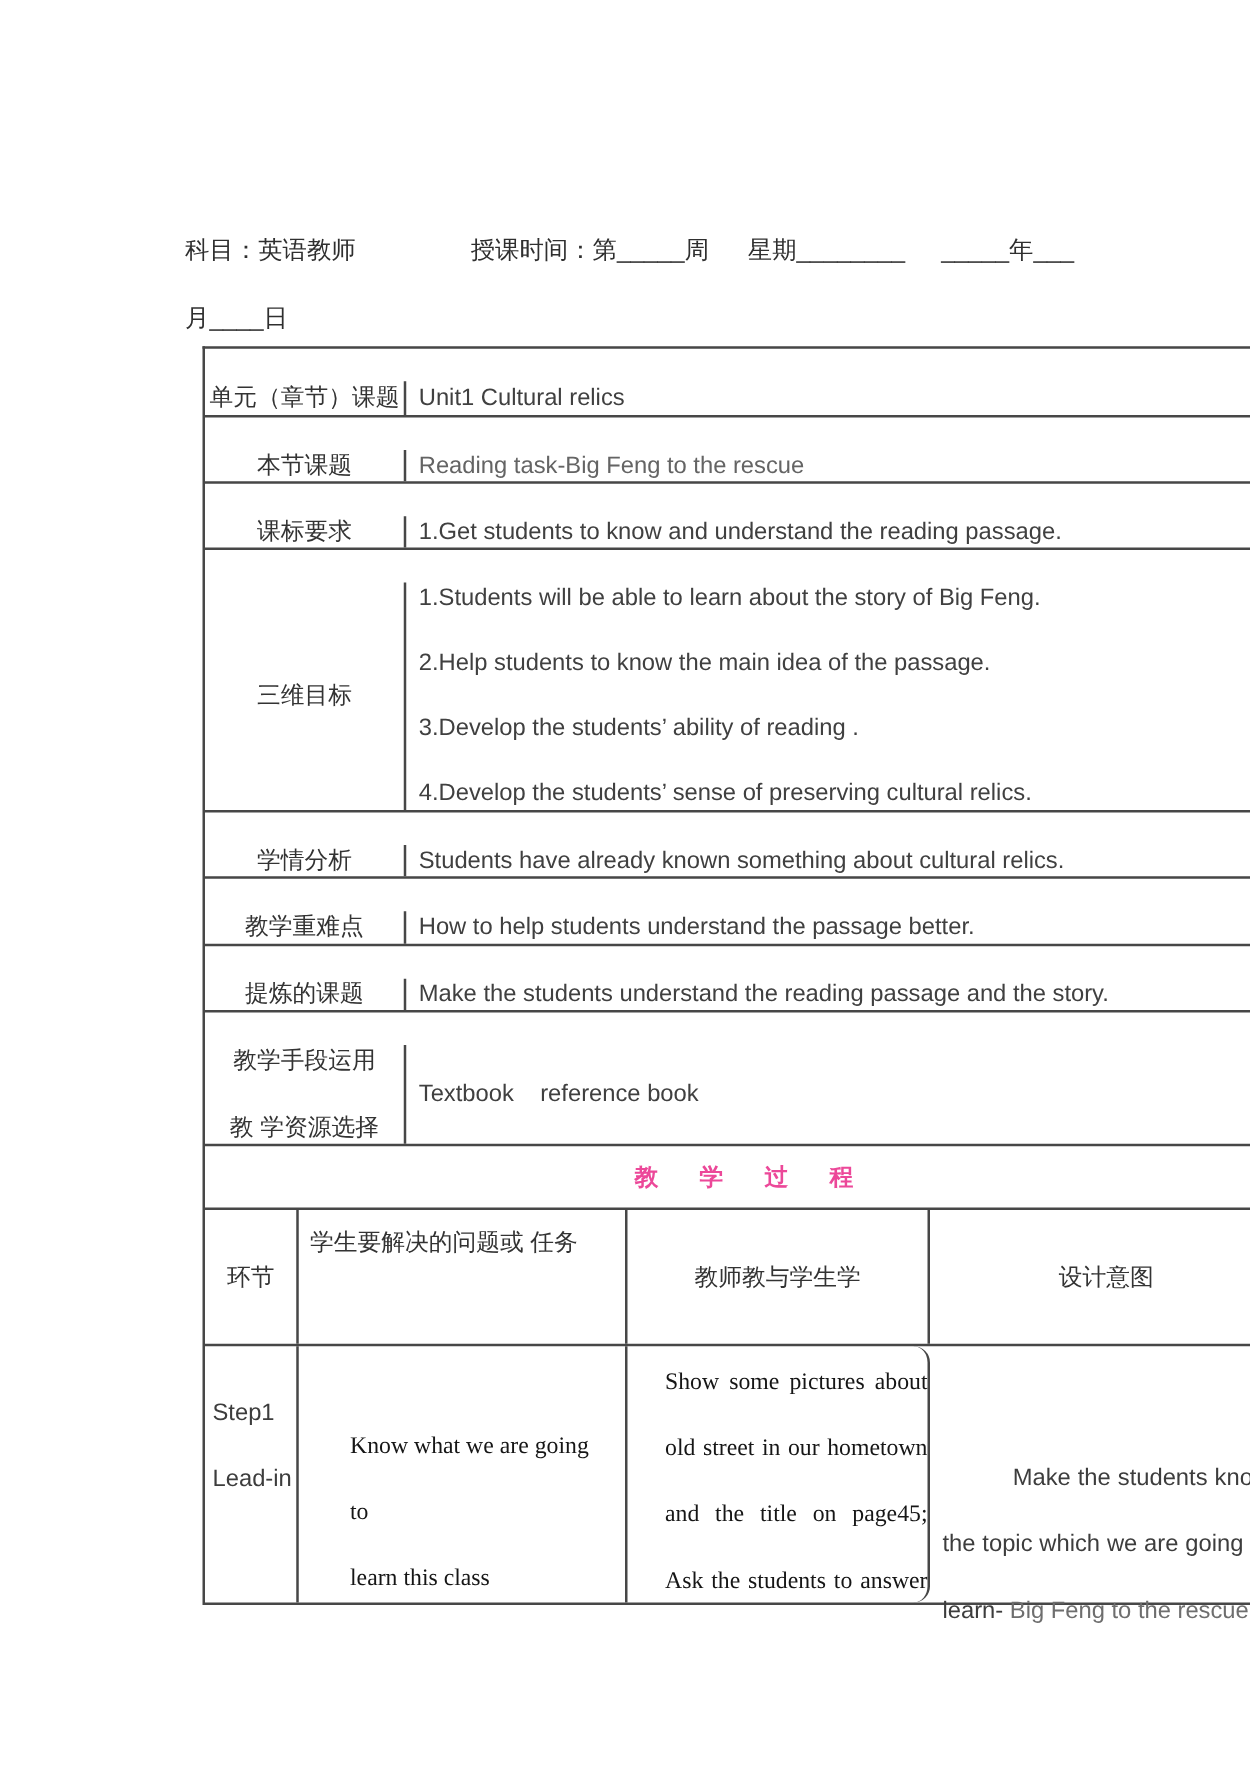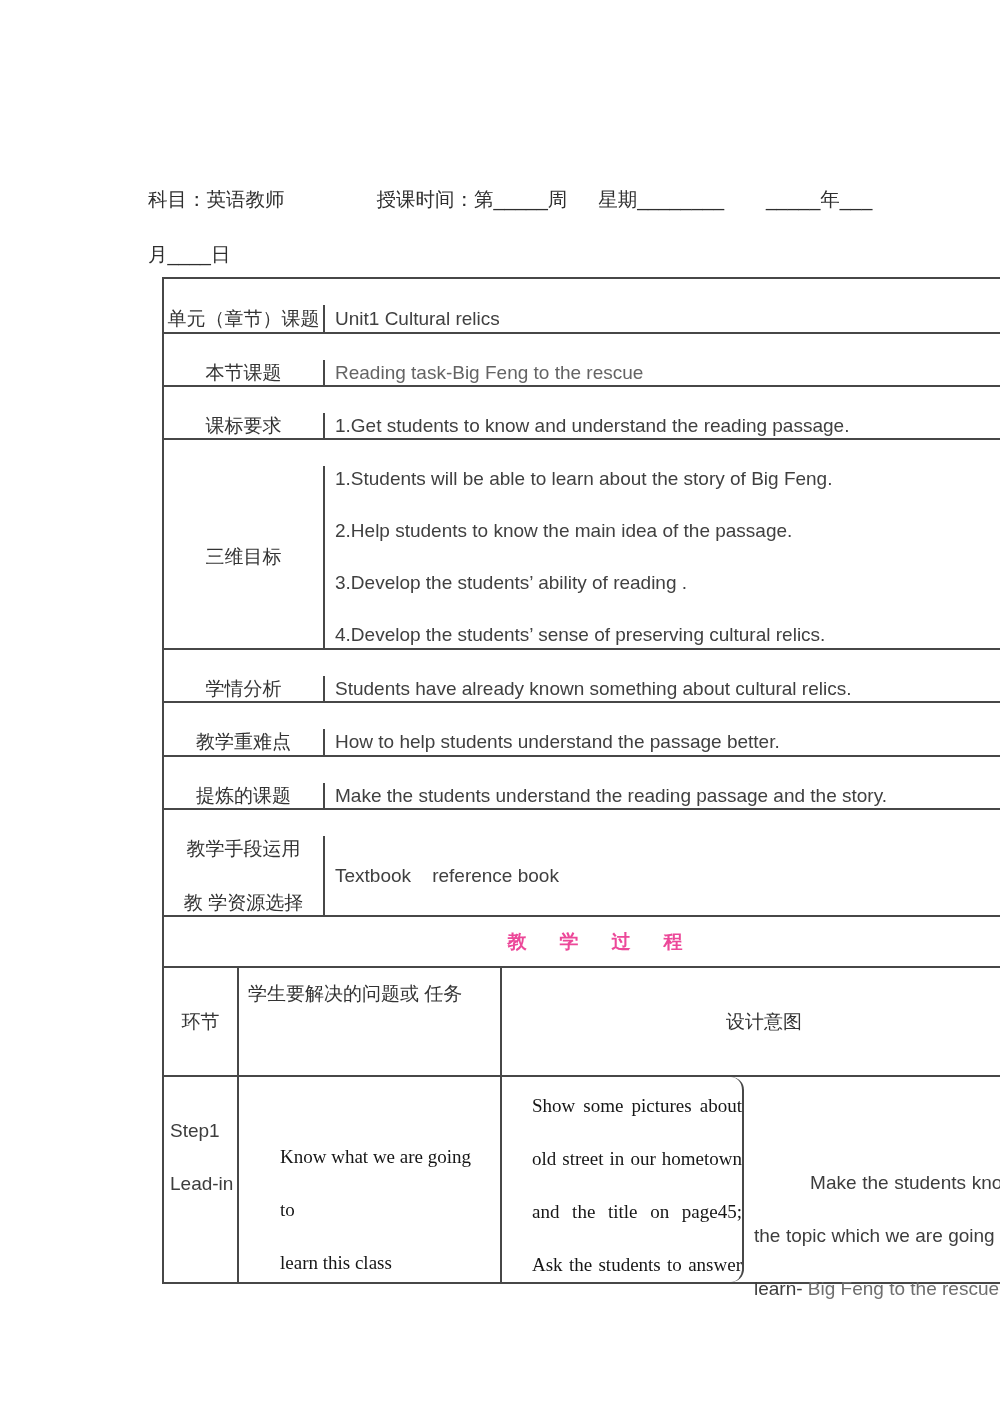--- a/index.html
+++ b/index.html
@@ -8,21 +8,21 @@
     overflow:hidden;font-family:"Liberation Sans",sans-serif;color:#333;
   }
   
   .hdr{
     position:absolute;left:148px;top:186px;display:flex;
     font-size:19.5px;color:#2f2f2f;white-space:pre-wrap;
   }
   .hdr > span:nth-child(1){}
   .hdr > span:nth-child(2){margin-right:92px;}
   .hdr > span:nth-child(3){margin-right:31px;}
-  .hdr > span:nth-child(4){margin-right:42px;}
+  .hdr > span:nth-child(4){margin-right:29px;}
   .hdr2{top:241px;}
   
   .tbl{
     position:absolute;left:162px;top:277px;width:862px;
     border-top:2px solid #474747;border-left:2px solid #474747;
   }
   .row{display:flex;border-bottom:2px solid #474747;box-sizing:border-box;}
   .row > div{box-sizing:border-box;margin-top:26px;}
   .lbl{
     width:161px;flex:none;border-right:2px solid #474747;
@@ -128,20 +128,21 @@
       <div class="cnt">Textbook    reference book</div>
     </div>
 
     <div class="process-row">
       <span class="process-title">教学过程</span>
     </div>
 
     <div class="phead">
       <div class="ph1">环节</div>
       <div class="ph2">学生要解决的问题或 任务</div>
+      <div class="ph3">教师教与学生学</div>
       <div class="ph4">设计意图</div>
     </div>
 
     <div class="pstep">
       <div class="pc1">Step1
 Lead-in</div>
       <div class="pc2">Know what we are going to
 learn this class</div>
       <div class="pc3">Show some pictures about
 old street in our hometown

